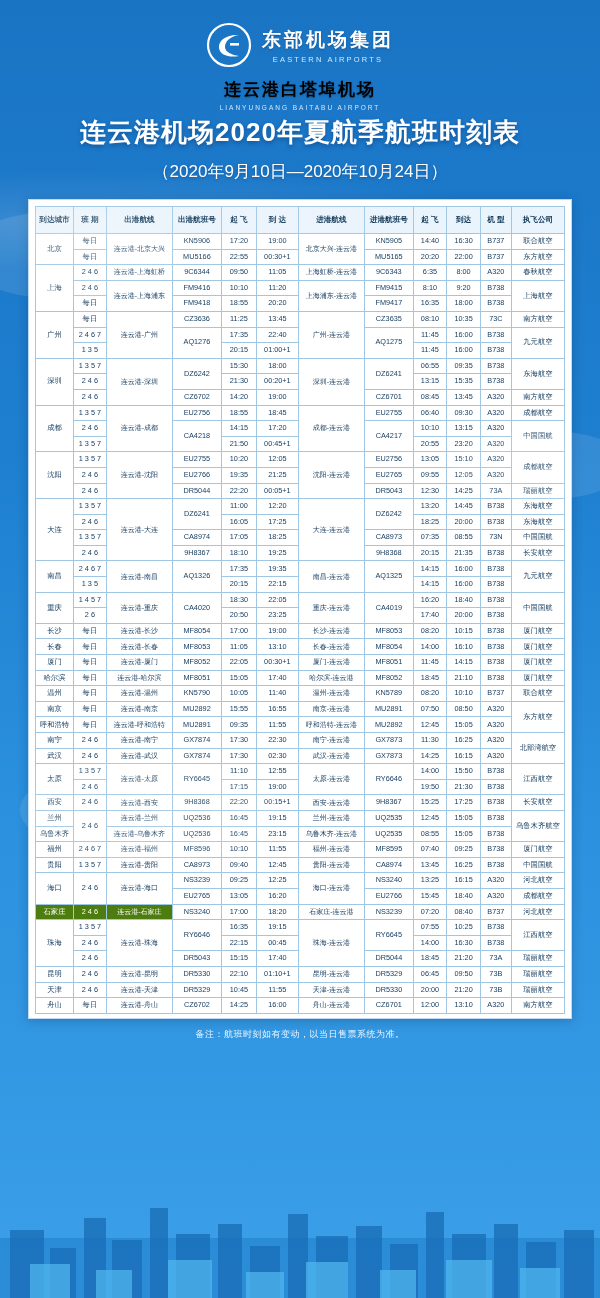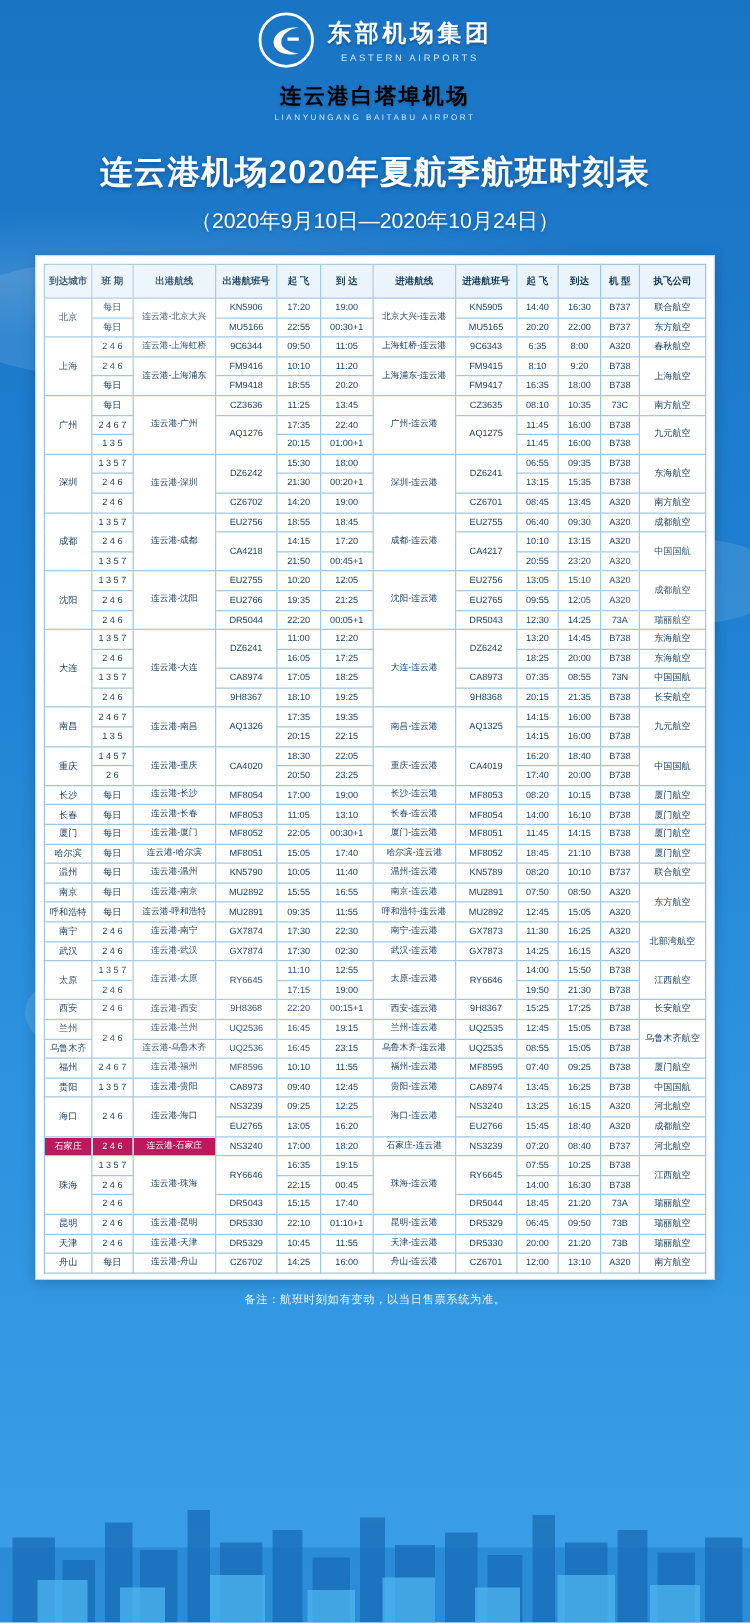--- a/index.html
+++ b/index.html
@@ -11,31 +11,31 @@
   }
   .bg-deco{position:absolute;inset:0;overflow:hidden;}
   .bg-deco .cloud{position:absolute;background:rgba(255,255,255,.10);border-radius:50%;}
   .bg-deco .c1{width:220px;height:90px;left:-40px;top:210px;}
   .bg-deco .c2{width:180px;height:70px;right:-30px;top:430px;}
   .bg-deco .c3{width:260px;height:100px;left:20px;top:760px;}
   .swoosh{position:absolute;left:0;top:160px;width:600px;height:120px;
     background:radial-gradient(ellipse at 10% 50%, rgba(255,255,255,.12), rgba(255,255,255,0) 60%);}
 
   
-  .logo-wrap{position:relative;text-align:center;padding-top:9px;}
+  .logo-wrap{position:relative;text-align:center;padding-top:22px;}
   .logo-row{display:flex;align-items:center;justify-content:center;gap:10px;}
   .logo-mark{width:46px;height:46px;flex:0 0 46px;}
   .logo-cn{color:#fff;font-size:19px;letter-spacing:3px;font-weight:bold;
     font-family:"DejaVu Serif","Liberation Serif",serif;text-shadow:0 1px 2px rgba(0,0,0,.25);}
   .logo-en{color:#cfe8fb;font-size:7.5px;letter-spacing:2.2px;margin-top:2px;}
   .logo2-cn{color:#000000;font-size:17px;letter-spacing:2px;margin-top:10px;font-weight:bold;
     font-family:"DejaVu Serif","Liberation Serif",serif;text-shadow:0 1px 2px rgba(0,0,0,.25);}
   .logo2-en{color:#cfe8fb;font-size:6.5px;letter-spacing:2px;margin-top:3px;}
 
-  .title{color:#fff;text-align:center;font-size:26px;font-weight:bold;margin-top:22px;
+  .title{color:#fff;text-align:center;font-size:26px;font-weight:bold;margin-top:4px;
     letter-spacing:1px;text-shadow:0 2px 4px rgba(0,40,90,.45);}
   .subtitle{color:#fff;text-align:center;font-size:17px;margin-top:10px;
     text-shadow:0 1px 3px rgba(0,40,90,.4);}
 
   
   .table-card{margin:16px 28px 0 28px;background:#ffffff;border:1px solid #bcd9ef;
     box-shadow:0 2px 10px rgba(0,30,70,.25);padding:6px 6px 4px 6px;}
   table{border-collapse:collapse;width:100%;table-layout:fixed;}
   th,td{border:1px solid #9fc7e4;font-size:7.3px;color:#123a5e;text-align:center;
     padding:0;height:14.6px;line-height:1.15;white-space:nowrap;overflow:hidden;}
@@ -45,21 +45,21 @@
   col.c-outline{width:15.0%}
   col.c-outno{width:11.0%}
   col.c-dep{width:8.0%}
   col.c-arr{width:9.4%}
   col.c-inline{width:15.0%}
   col.c-inno{width:11.0%}
   col.c-idep{width:7.6%}
   col.c-iarr{width:7.6%}
   col.c-type{width:7.0%}
   col.c-airline{width:12.0%}
-  .hl{background:#be185d;color:#ffffff;}
+  .hl{background:#4d7c0f;color:#ffffff;}
   .route{font-size:7.0px;}
   .note{color:#eaf5ff;font-size:9px;text-align:center;margin-top:9px;letter-spacing:.5px;font-family:Liberation Serif, serif;}
 
   
   .skyline{position:absolute;left:0;bottom:0;width:600px;height:120px;}
 </style>
 </head>
 <body>
 
 <div class="bg-deco">

